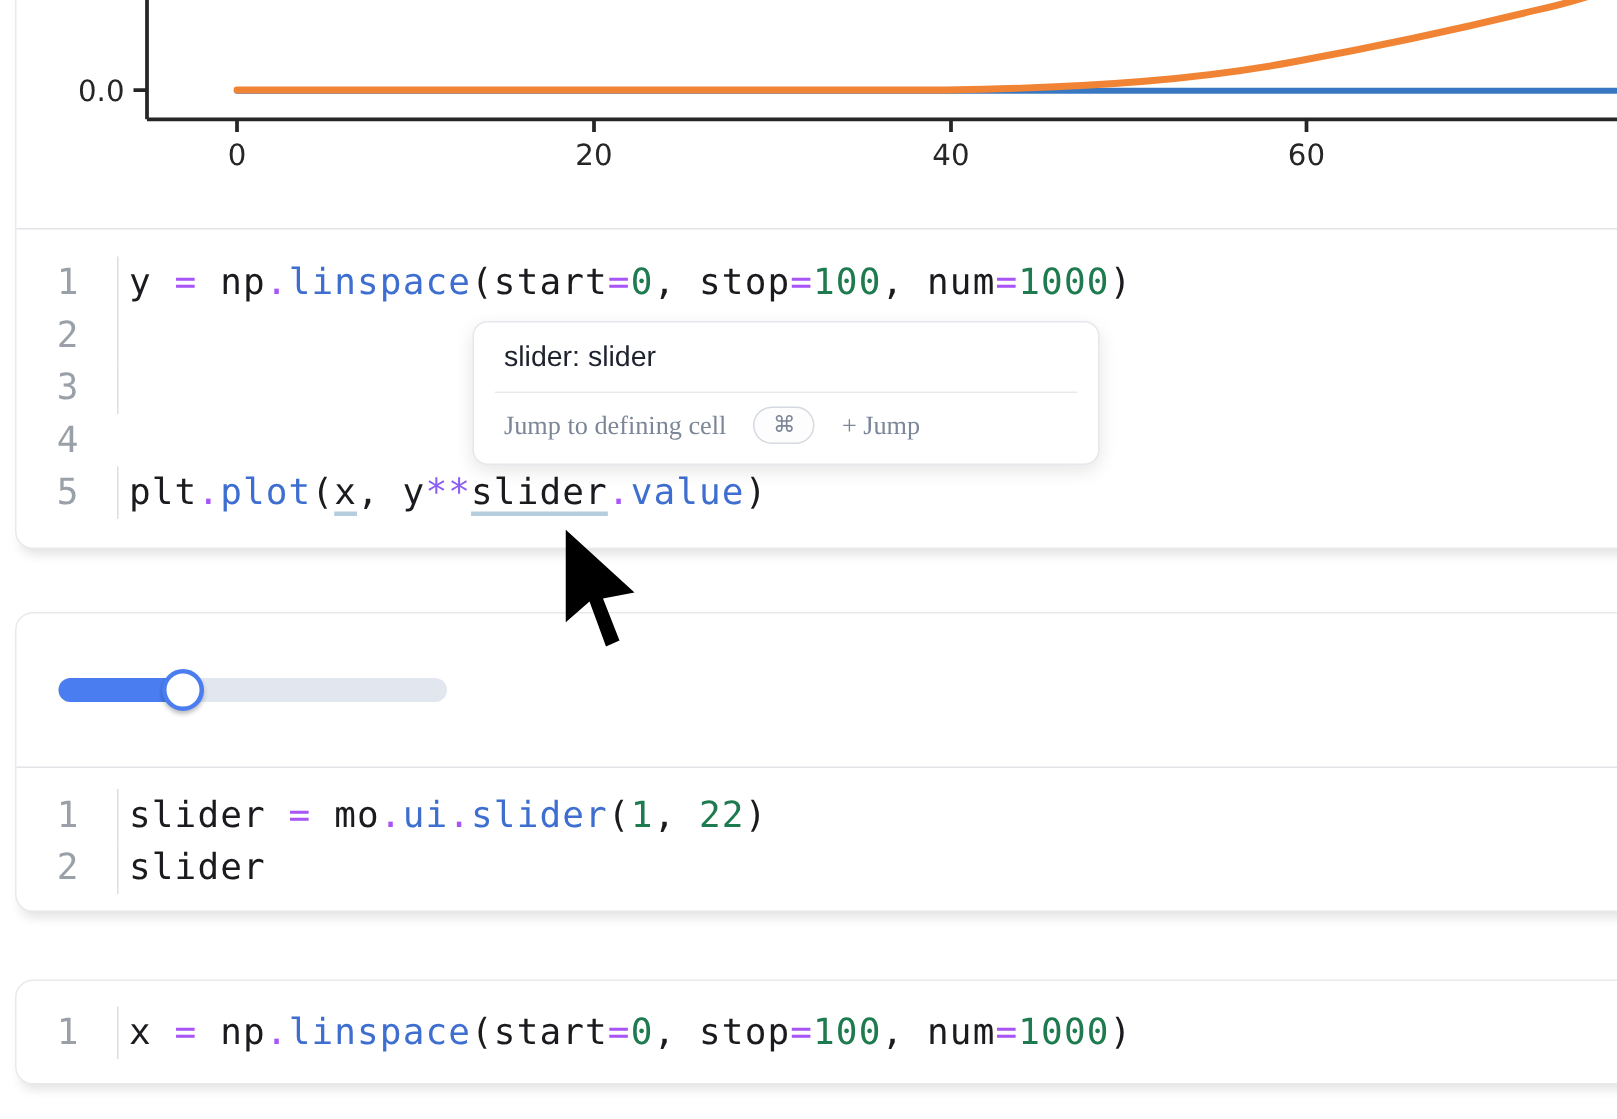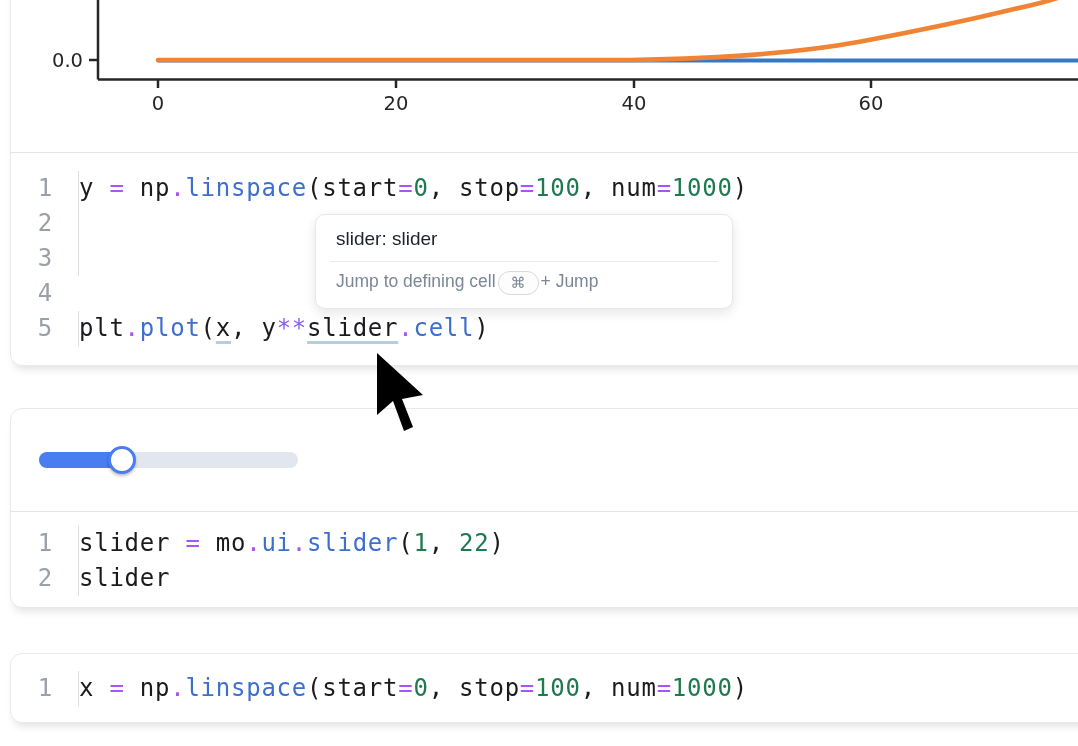--- a/index.html
+++ b/index.html
@@ -17,21 +17,21 @@
 
   
   .code-area{font-family:"DejaVu Sans Mono","Liberation Mono",monospace;
              font-size:24px;letter-spacing:0.75px;color:#1b1b1f;}
   #cell-1 .code-area{padding-top:18px;padding-bottom:21px;}
   #cell-2 .code-area{padding-top:14px;padding-bottom:14px;}
   #cell-3 .code-area{padding-top:17px;padding-bottom:17px;}
   .code-row{display:flex;height:35px;line-height:35px;}
   .gutter{flex:0 0 67px;width:67px;text-align:right;padding-right:25px;
           box-sizing:border-box;color:#9aa0a8;}
-  .code-line{border-left:1px solid #dcdee1;white-space:pre;}
+  .code-line{border-left:1px solid #dcdee1;padding-left:7px;white-space:pre;}
   .tk-v,.tk-p{color:#1b1b1f;}
   .tk-o{color:#a855f7;}
   .tk-s{color:#8b5cf6;}
   .tk-f{color:#3e6fd0;}
   .tk-n{color:#1e7a4f;}
   .tk-u{color:#1b1b1f;text-decoration:underline;text-decoration-color:#b5cede;
         text-decoration-thickness:3px;text-underline-offset:5px;}
 
   
   .output-area{position:relative;height:461px;}
@@ -48,22 +48,22 @@
   .slider-knob{position:absolute;top:-6px;width:28px;height:28px;box-sizing:border-box;
                background:#fff;border:3.5px solid #4a7df0;border-radius:50%;
                box-shadow:0 2px 3px rgba(0,0,0,.25);}
 
   
   .tooltip{position:absolute;left:315px;top:214px;width:418px;background:#fff;
            border:1px solid #e5e7ec;border-radius:10px;box-sizing:border-box;
            box-shadow:0 4px 12px rgba(0,0,0,.10);z-index:5;}
   .tooltip-title{padding:13px 20px 11px;font-size:19px;color:#1d222e;}
   .tooltip-divider{border:none;border-top:1px solid #e8eaee;margin:0 14px;}
-  .tooltip-footer{display:flex;gap:2px;
-                  padding:9px 20px 13px;font-size:17.5px;color:#7b8697;}
+  .tooltip-footer{display:flex;align-items:center;gap:18px;
+                  padding:9px 20px 13px;font-size:17.5px;color:#7b8697;font-family:Liberation Serif, serif;}
   .keycap{display:inline-block;border:1.5px solid #d5d9e0;border-radius:14px;
           padding:2px 12px;font-size:15px;color:#7b8697;background:#fdfdfe;}
 
   
   .cursor{position:absolute;left:377px;top:353px;z-index:10;}
 </style>
 </head>
 <body>
 
 <div class="cell" id="cell-1">
@@ -102,21 +102,21 @@
       </div>
       <div class="code-row">
         <span class="gutter">3</span>
         <span class="code-line"></span>
       </div>
       <div class="code-row">
         <span class="gutter">4</span>
       </div>
       <div class="code-row">
         <span class="gutter">5</span>
-        <span class="code-line"><span class="tk-v">plt</span><span class="tk-o">.</span><span class="tk-f">plot</span><span class="tk-p">(</span><span class="tk-u">x</span><span class="tk-p">, y</span><span class="tk-s">**</span><span class="tk-u">slider</span><span class="tk-o">.</span><span class="tk-f">cell</span><span class="tk-p">)</span></span>
+        <span class="code-line"><span class="tk-v">plt</span><span class="tk-o">.</span><span class="tk-f">plot</span><span class="tk-p">(</span><span class="tk-u">x</span><span class="tk-p">, y</span><span class="tk-s">**</span><span class="tk-u">slider</span><span class="tk-o">.</span><span class="tk-f">value</span><span class="tk-p">)</span></span>
       </div>
     </div>
 </div>
 
 <div class="cell" id="cell-2">
   <div class="slider-output">
     <div class="slider-track">
       <div class="slider-fill" style="width: 32%;"></div>
       <div class="slider-knob" style="left: calc(32% - 14px);"></div>
     </div>

